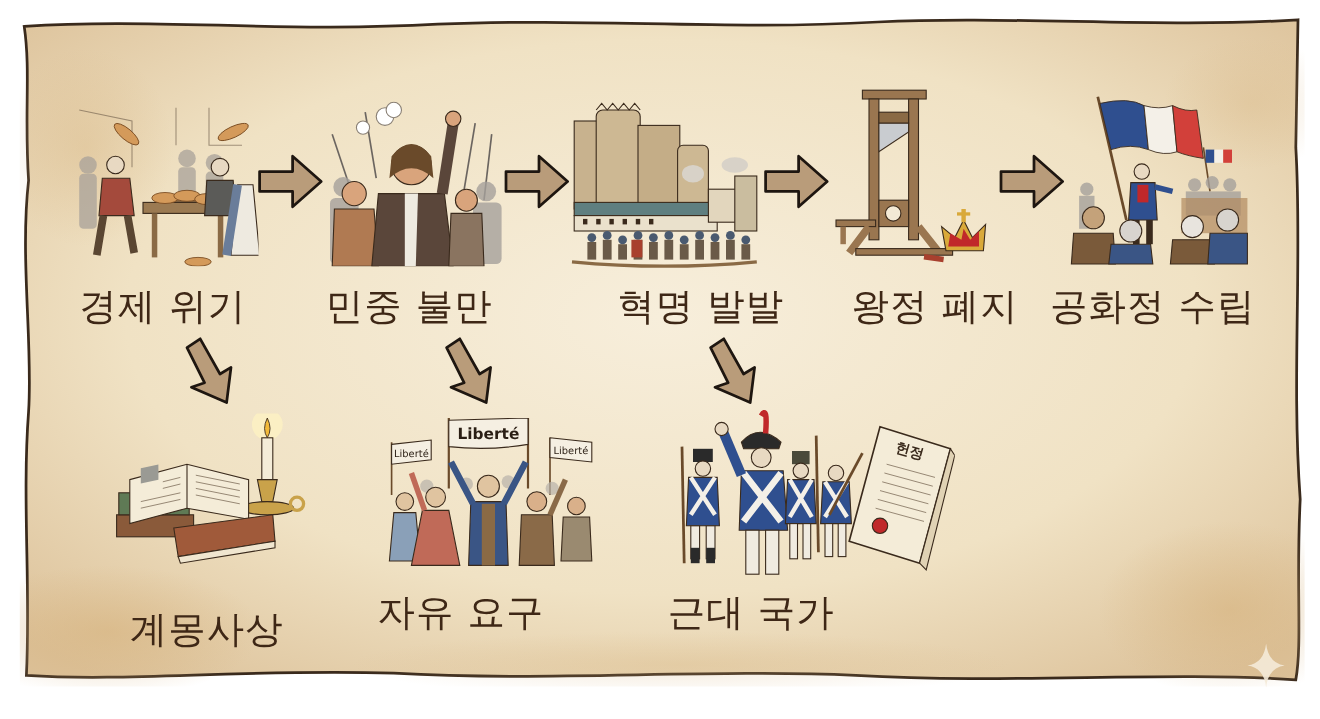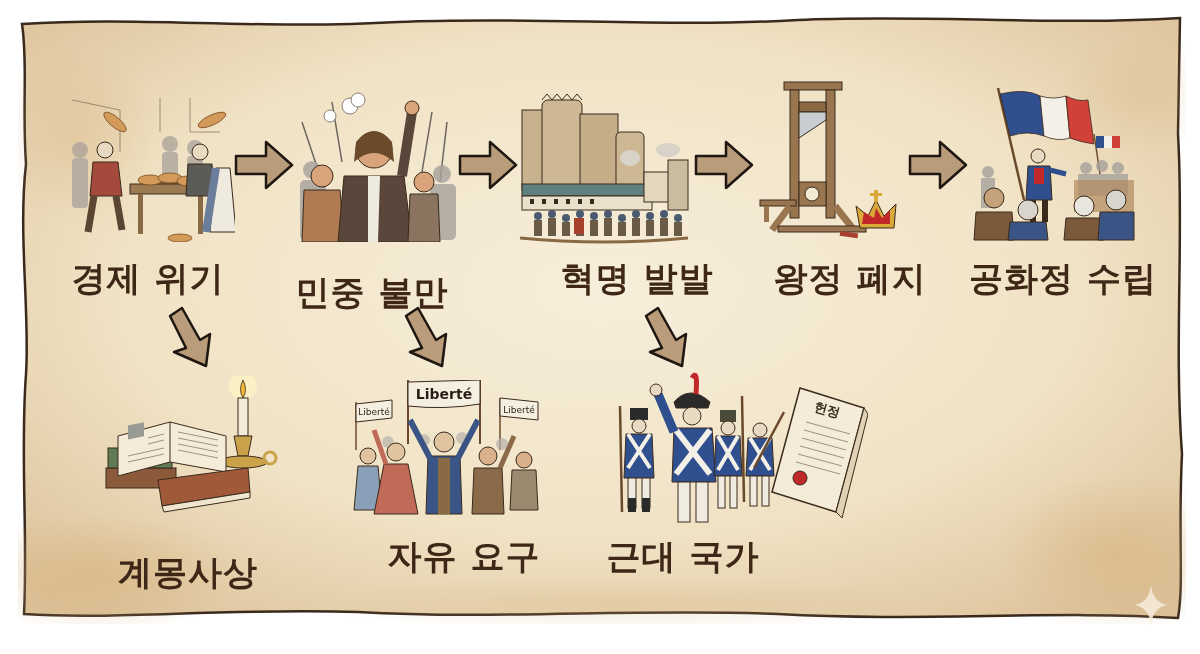--- a/index.html
+++ b/index.html
@@ -1,20 +1,20 @@
 <!DOCTYPE html>
 <html><head>
 <meta charset="utf-8">
 <style>
   html,body{margin:0;padding:0;}
   body{width:1200px;height:654px;background:#ffffff;position:relative;overflow:hidden;font-family:"DejaVu Sans",sans-serif;}
   .parchment{position:absolute;left:18px;top:14px;width:1168px;height:610px;}
   .parchment svg.bg{position:absolute;left:0;top:0;}
   .node{position:absolute;display:flex;flex-direction:column;align-items:center;}
-  .label{position:absolute;font-size:34px;font-weight:bold;color:#3e2716;white-space:nowrap;transform:translateX(-50%);letter-spacing:1px;}
+  .label{position:absolute;font-size:34px;font-weight:normal;color:#3e2716;white-space:nowrap;transform:translateX(-50%);letter-spacing:1px;}
   .arrow{position:absolute;}
   .sparkle{position:absolute;left:1134px;top:585px;}
 </style>
 </head>
 <body>
 
 <div class="parchment">
   <svg class="bg" width="1168" height="610" viewBox="0 0 1168 610">
     <defs>
       <radialGradient id="pg" cx="50%" cy="45%" r="70%">
@@ -102,21 +102,21 @@
     <circle cx="82" cy="58" r="18" fill="#d9a47c" stroke="#3a2a1c"></circle>
     <path d="M64,50 Q82,28 100,50 L102,70 Q82,52 62,70 Z" fill="#6a4a2a"></path>
     <path d="M52,84 L112,84 L120,150 L46,150 Z" fill="#5a463a" stroke="#3a2a1c"></path>
     <path d="M76,84 L88,84 L86,150 L76,150 Z" fill="#eeeae0"></path>
     <path d="M110,84 L120,20" stroke="#5a463a" stroke-width="10"></path>
     <circle cx="120" cy="16" r="7" fill="#d9a47c" stroke="#3a2a1c"></circle>
     <circle cx="132" cy="90" r="10" fill="#d9a47c" stroke="#3a2a1c"></circle>
     <path d="M118,102 L146,102 L148,150 L116,150 Z" fill="#8a7460" stroke="#3a2a1c"></path>
   </svg>
 </div>
-<div class="label" style="left:372px;top:256px;margin-top:14px;">민중 불만</div>
+<div class="label" style="left:372px;top:256px;">민중 불만</div>
 
 <svg class="arrow" style="left:458px;top:140px;" width="60" height="50" viewBox="0 0 60 50">
   <path d="M2,16 L32,16 L32,2 L58,25 L32,48 L32,34 L2,34 Z" fill="#b99c7a" stroke="#1e1610" stroke-width="2.5" stroke-linejoin="round"></path>
 </svg>
 
 <div class="node" style="left:518px;top:88px;">
   <svg width="172" height="156" viewBox="0 0 172 156">
     <rect x="4" y="22" width="22" height="80" fill="#c8b28e" stroke="#3a2a1c"></rect>
     <rect x="24" y="12" width="40" height="90" rx="6" fill="#cdb893" stroke="#3a2a1c"></rect>
     <path d="M24,12 l5,-6 l5,6 l5,-6 l5,6 l5,-6 l5,6 l5,-6 l5,6" fill="none" stroke="#3a2a1c"></path>
@@ -228,21 +228,21 @@
     <circle cx="28" cy="114" r="10" fill="#c4a27a" stroke="#3a2a1c"></circle>
     <path d="M10,128 L46,128 L48,156 L8,156 Z" fill="#7a5a3a" stroke="#3a2a1c"></path>
     <circle cx="62" cy="126" r="10" fill="#d8d4ce" stroke="#3a2a1c"></circle>
     <path d="M44,138 L80,138 L82,156 L42,156 Z" fill="#3a5585" stroke="#3a2a1c"></path>
     <circle cx="118" cy="122" r="10" fill="#e8e4de" stroke="#3a2a1c"></circle>
     <path d="M100,134 L136,134 L138,156 L98,156 Z" fill="#7a5a3a" stroke="#3a2a1c"></path>
     <circle cx="150" cy="116" r="10" fill="#d8d4ce" stroke="#3a2a1c"></circle>
     <path d="M134,128 L168,128 L168,156 L132,156 Z" fill="#3a5585" stroke="#3a2a1c"></path>
   </svg>
 </div>
-<div class="label" style="left:1048px;top:256px;margin-left:15px;">공화정 수립</div>
+<div class="label" style="left:1048px;top:256px;">공화정 수립</div>
 
 <svg class="arrow" style="left:166px;top:306px;" width="50" height="62" viewBox="0 0 50 62">
   <path d="M4,10 L16,2 L34,34 L44,28 L40,60 L8,46 L20,42 Z" fill="#b99c7a" stroke="#1e1610" stroke-width="2.5" stroke-linejoin="round"></path>
 </svg>
 <svg class="arrow" style="left:402px;top:306px;" width="50" height="62" viewBox="0 0 50 62">
   <path d="M4,10 L16,2 L34,34 L44,28 L40,60 L8,46 L20,42 Z" fill="#b99c7a" stroke="#1e1610" stroke-width="2.5" stroke-linejoin="round"></path>
 </svg>
 <svg class="arrow" style="left:642px;top:306px;" width="50" height="62" viewBox="0 0 50 62">
   <path d="M4,10 L16,2 L34,34 L44,28 L40,60 L8,46 L20,42 Z" fill="#b99c7a" stroke="#1e1610" stroke-width="2.5" stroke-linejoin="round"></path>
 </svg>
@@ -303,21 +303,21 @@
     <path d="M76,76 L108,76 L110,134 L74,134 Z" fill="#3a5585" stroke="#3a2a1c"></path>
     <rect x="86" y="78" width="12" height="56" fill="#8a6a45"></rect>
     <path d="M78,78 L58,40 M106,78 L126,40" stroke="#3a5585" stroke-width="6"></path>
     <circle cx="136" cy="76" r="9" fill="#d9b08a" stroke="#3a2a1c"></circle>
     <path d="M122,88 L150,88 L152,134 L120,134 Z" fill="#8a6a48" stroke="#3a2a1c"></path>
     <path d="M148,88 L162,56" stroke="#8a6a48" stroke-width="5"></path>
     <circle cx="172" cy="80" r="8" fill="#d9b08a" stroke="#3a2a1c"></circle>
     <path d="M160,90 L184,90 L186,130 L158,130 Z" fill="#9a8a70" stroke="#3a2a1c"></path>
   </svg>
 </div>
-<div class="label" style="left:464px;top:534px;">자유 요구</div>
+<div class="label" style="left:419px;top:534px;">자유 요구</div>
 
 <div class="node" style="left:614px;top:372px;">
   <svg width="254" height="154" viewBox="0 0 254 154">
     <path d="M6,34 L8,140" stroke="#6a4a2a" stroke-width="2.5"></path>
     <rect x="16" y="36" width="18" height="12" fill="#2a2a2a"></rect>
     <circle cx="25" cy="54" r="7" fill="#e8d9c2" stroke="#3a2a1c"></circle>
     <path d="M12,62 L38,62 L40,106 L10,106 Z" fill="#2f4f8f" stroke="#3a2a1c"></path>
     <path d="M14,62 L36,96 M36,62 L14,96" stroke="#f4f0e8" stroke-width="4"></path>
     <rect x="14" y="106" width="8" height="30" fill="#f0ebe0" stroke="#3a2a1c"></rect>
       <rect x="28" y="106" width="8" height="30" fill="#f0ebe0" stroke="#3a2a1c"></rect>

